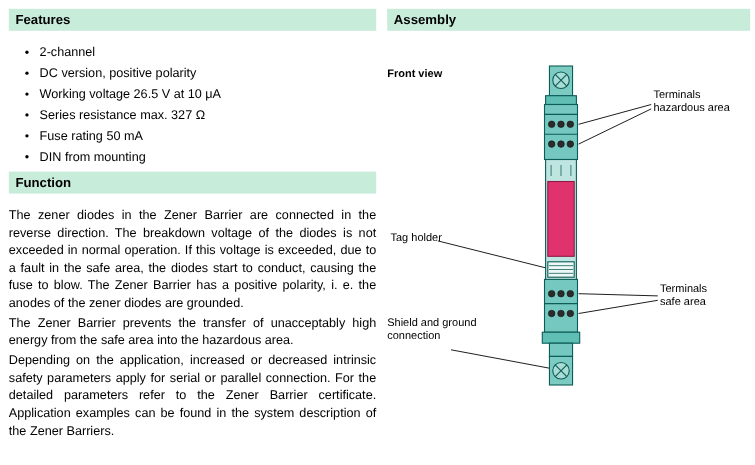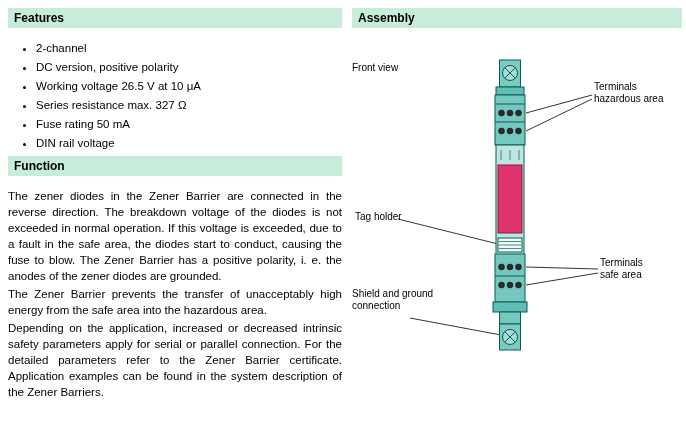--- a/index.html
+++ b/index.html
@@ -36,21 +36,21 @@
   .function-header { margin-top:6px; }
 
   .function-text { margin-top:12px; font-size:11.5px; line-height:16px; text-align:justify; }
   .function-text p { margin-bottom:2px; }
 
   .diagram { position:relative; margin-top:10px; width:330px; height:385px; }
   .device-svg { position:absolute; left:0; top:0; }
 
   .front-view-label {
     position:absolute; left:0; top:24px;
-    font-size:10px; font-weight:normal;
+    font-size:10px; font-weight:bold;
   }
   .callout {
     position:absolute;
     font-size:10px; line-height:12px;
   }
   .callout-hazardous { left:242px; top:43px;  width:78px; }
   .callout-tag       { left:3px;   top:173px; width:70px; }
   .callout-safe      { left:248px; top:219px; width:60px; }
   .callout-shield    { left:0;     top:250px; width:96px; }
 </style>
@@ -62,21 +62,21 @@
   <div class="col col-left">
     <div class="section-header">
       <span class="section-title">Features</span>
     </div>
     <ul class="features-list">
       <li class="feature-item">2-channel</li>
       <li class="feature-item">DC version, positive polarity</li>
       <li class="feature-item">Working voltage 26.5 V at 10 μA</li>
       <li class="feature-item">Series resistance max. 327 Ω</li>
       <li class="feature-item">Fuse rating 50 mA</li>
-      <li class="feature-item">DIN rail voltage</li>
+      <li class="feature-item">DIN from mounting</li>
     </ul>
     <div class="section-header function-header">
       <span class="section-title">Function</span>
     </div>
     <div class="function-text">
       <p>The zener diodes in the Zener Barrier are connected in the reverse direction. The breakdown voltage of the diodes is not exceeded in normal operation. If this voltage is exceeded, due to a fault in the safe area, the diodes start to conduct, causing the fuse to blow. The Zener Barrier has a positive polarity, i. e. the anodes of the zener diodes are grounded.</p>
       <p>The Zener Barrier prevents the transfer of unacceptably high energy from the safe area into the hazardous area.</p>
       <p>Depending on the application, increased or decreased intrinsic safety parameters apply for serial or parallel connection. For the detailed parameters refer to the Zener Barrier certificate. Application examples can be found in the system description of the Zener Barriers.</p>
     </div>
   </div>

